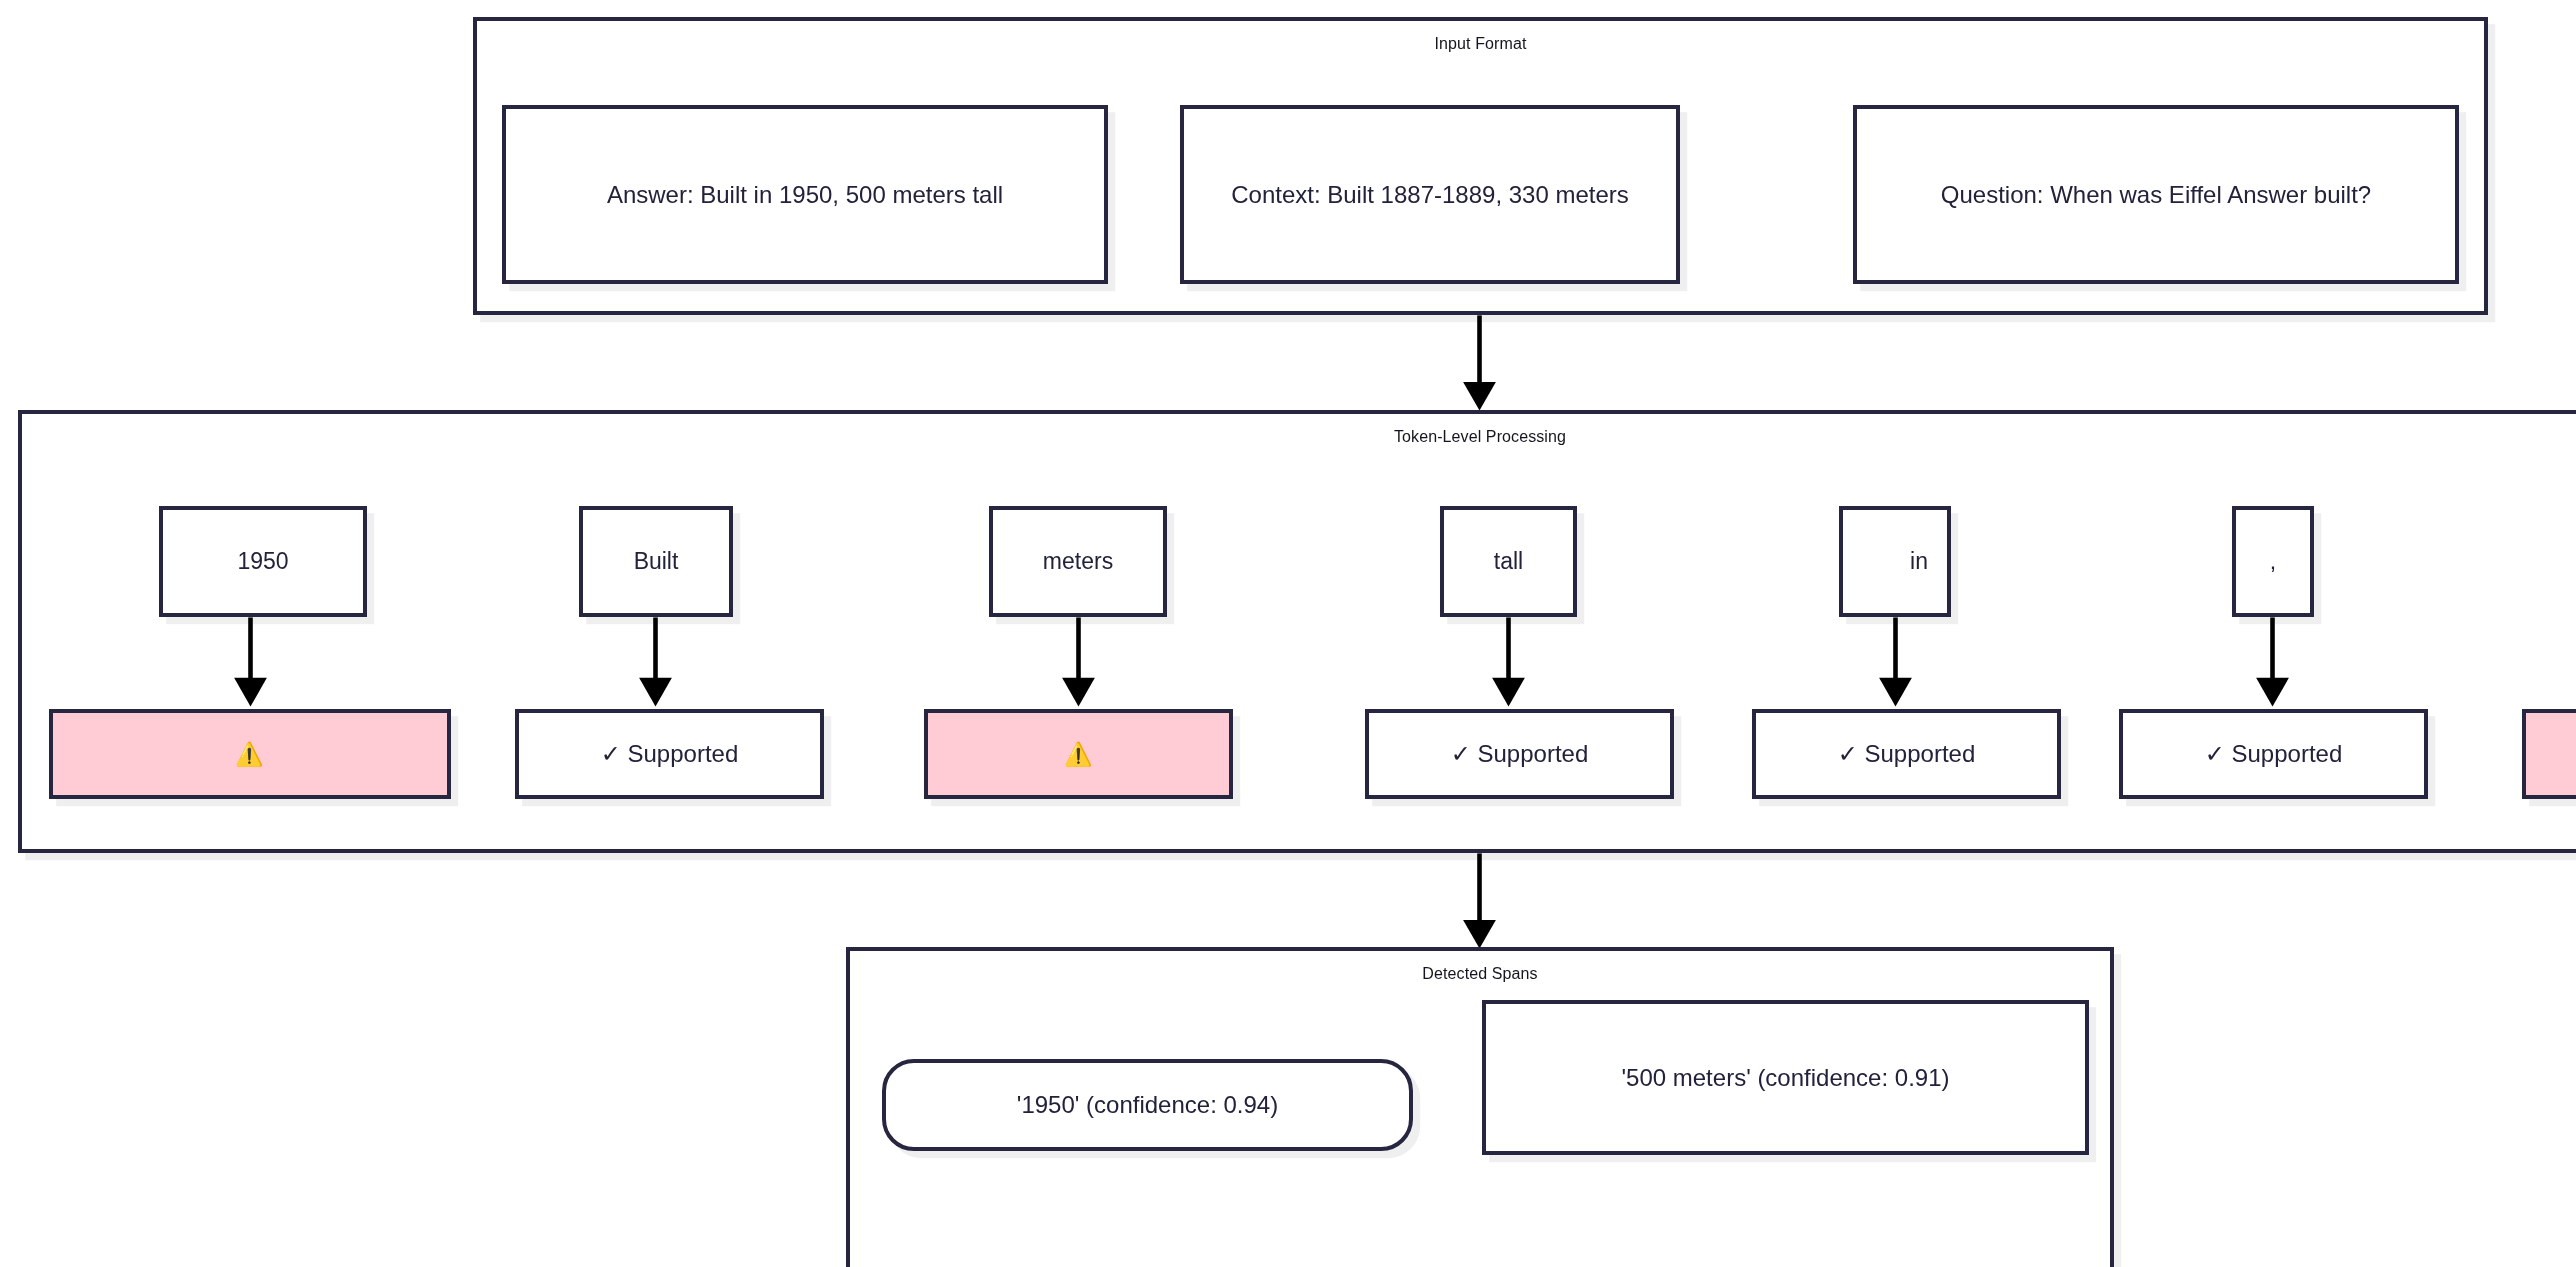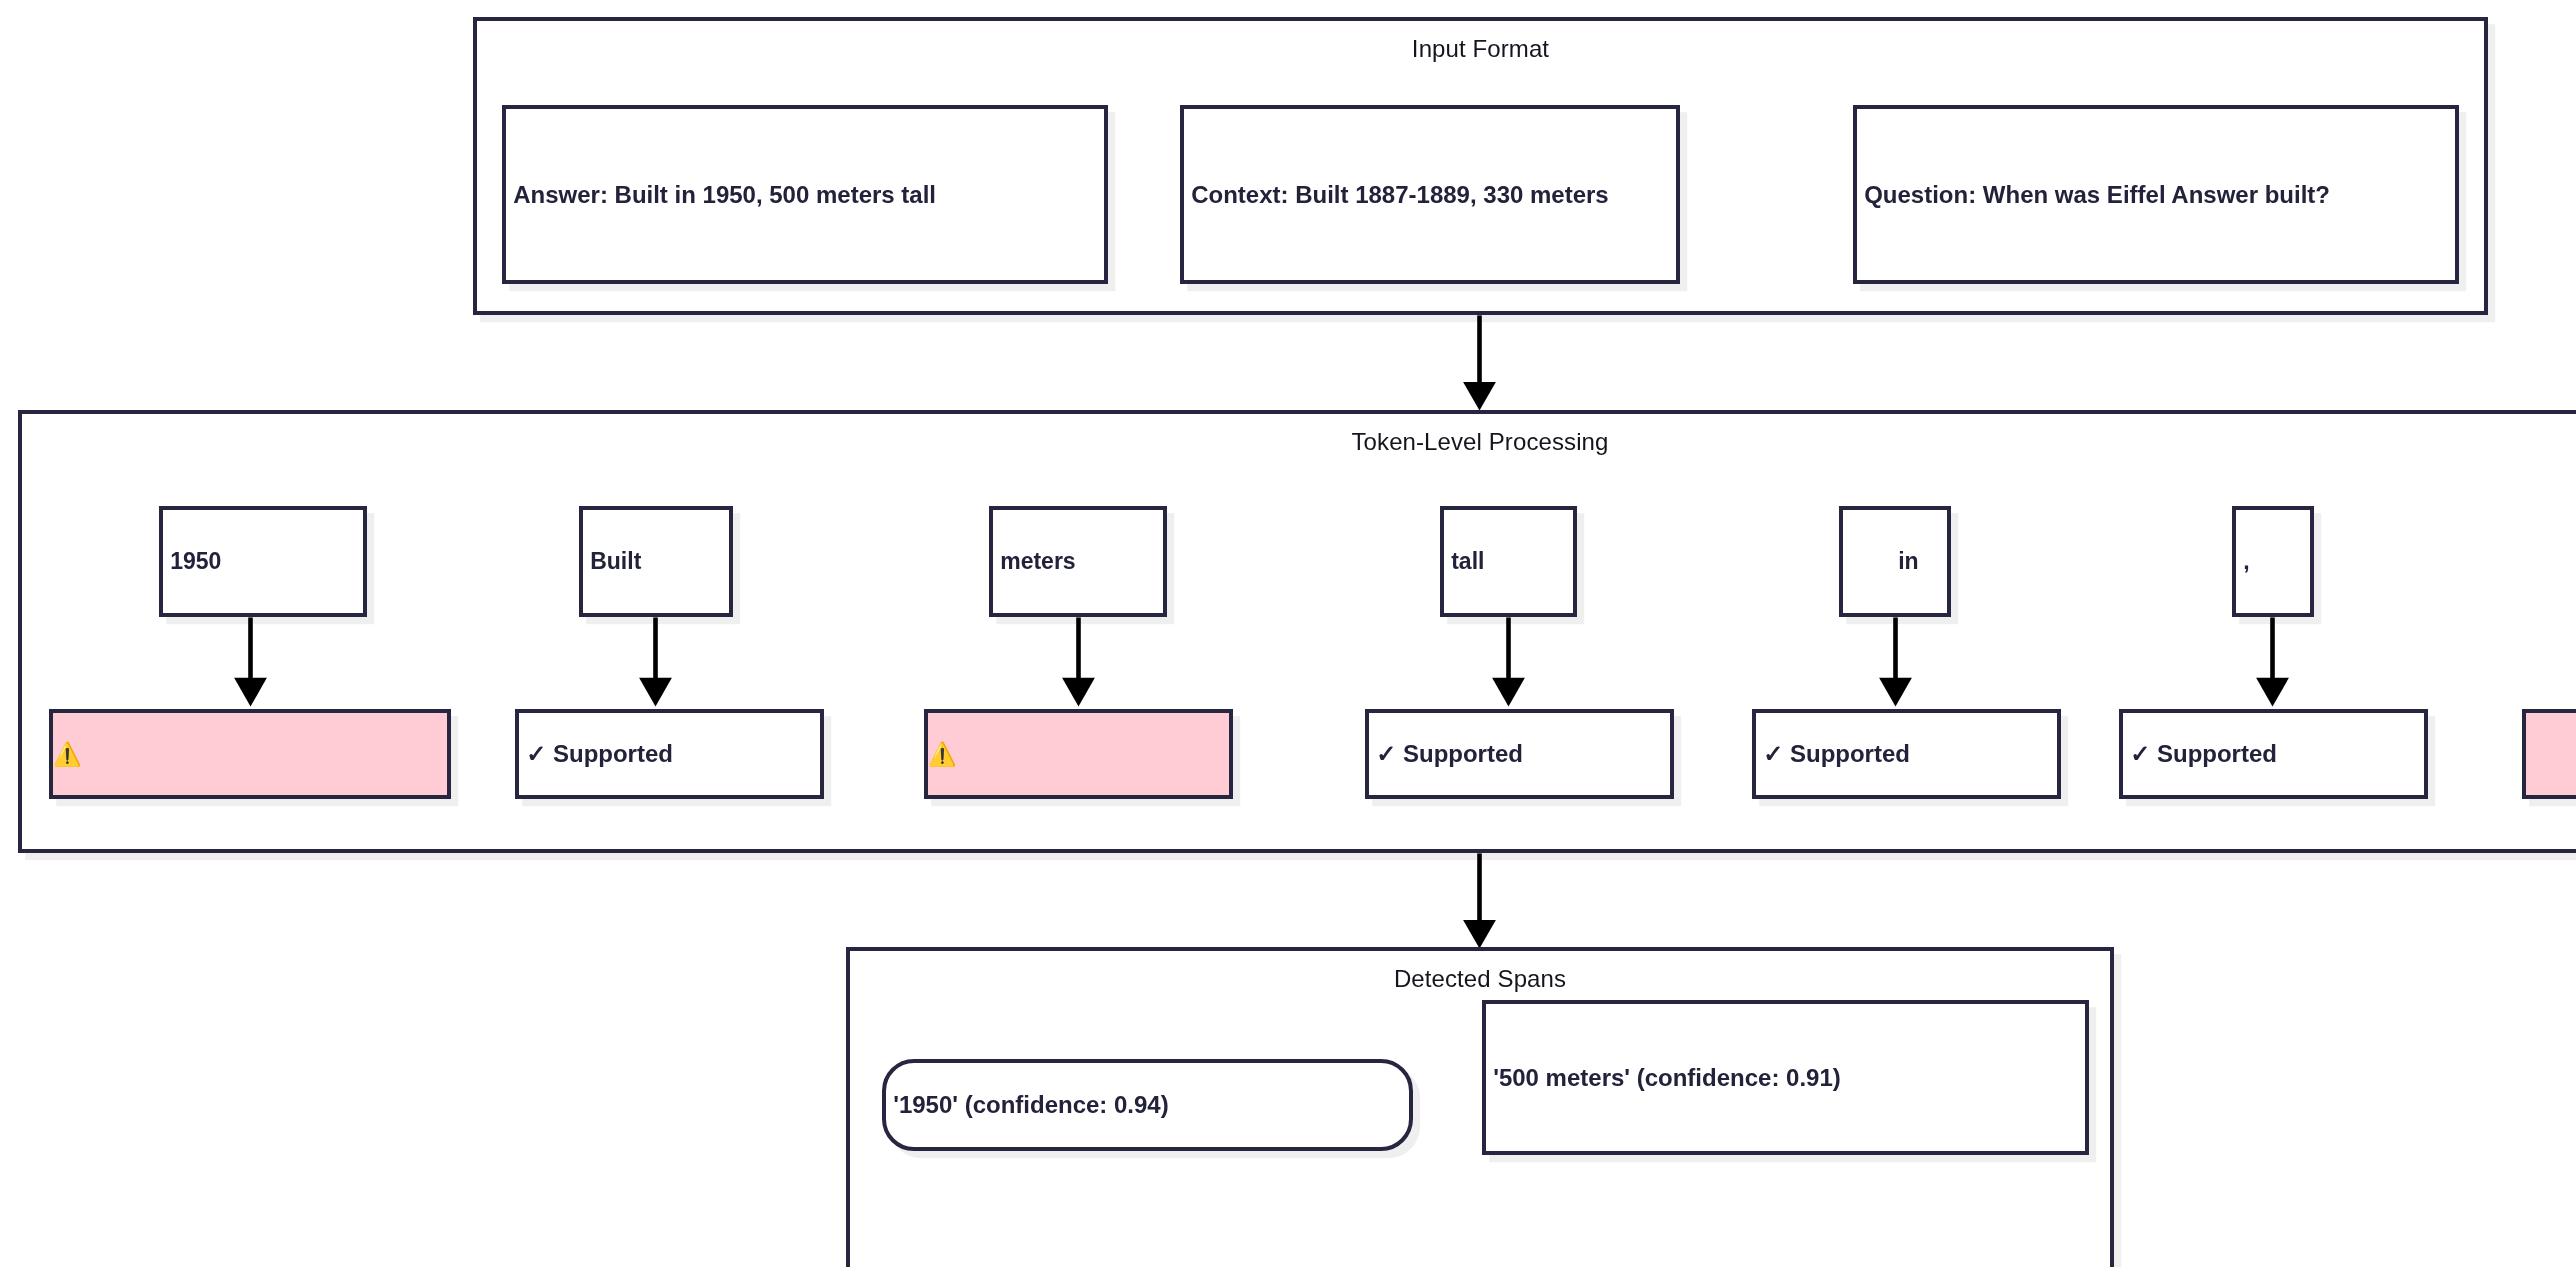--- a/index.html
+++ b/index.html
@@ -17,37 +17,37 @@
 
   
   .node {
     position: absolute;
     box-sizing: border-box;
     border: 4.1px solid #262640;
     background: #ffffff;
     box-shadow: 7.2px 7.2px 0 0 #efefef;
     display: flex;
     align-items: center;
+    justify-content: center;
     text-align: center;
     color: #22223b;
-    font-weight: bold;
   }
   .cluster {
     position: absolute;
     box-sizing: border-box;
     border: 4.1px solid #262640;
     background: #ffffff;
     box-shadow: 7.2px 7.2px 0 0 #efefef;
   }
   .cluster-title {
     position: absolute;
     left: 0;
     right: 0;
     text-align: center;
-    font-size: 24px;
+    font-size: 16px;
     color: #15151f;
     letter-spacing: 0.1px;
     white-space: nowrap;
   }
 
   .node-label {
     font-size: 24px;
     line-height: 1.48;
     color: #22223b;
     padding: 0 7.2px;

